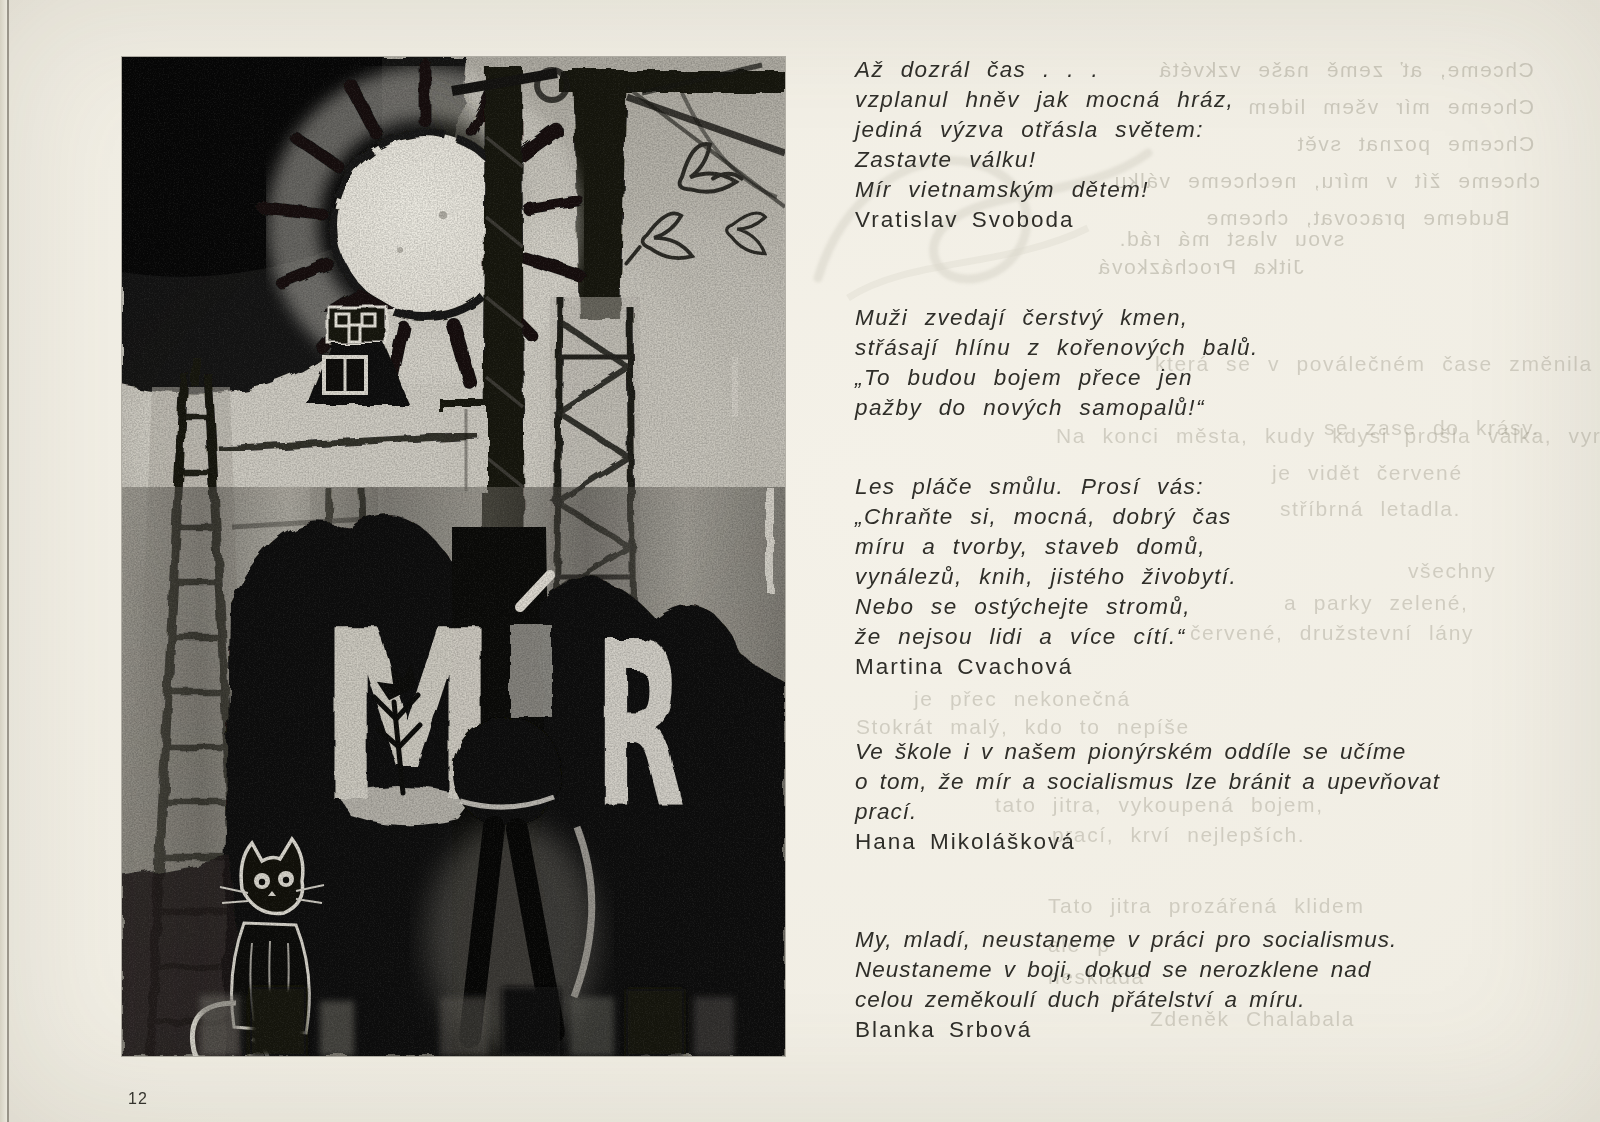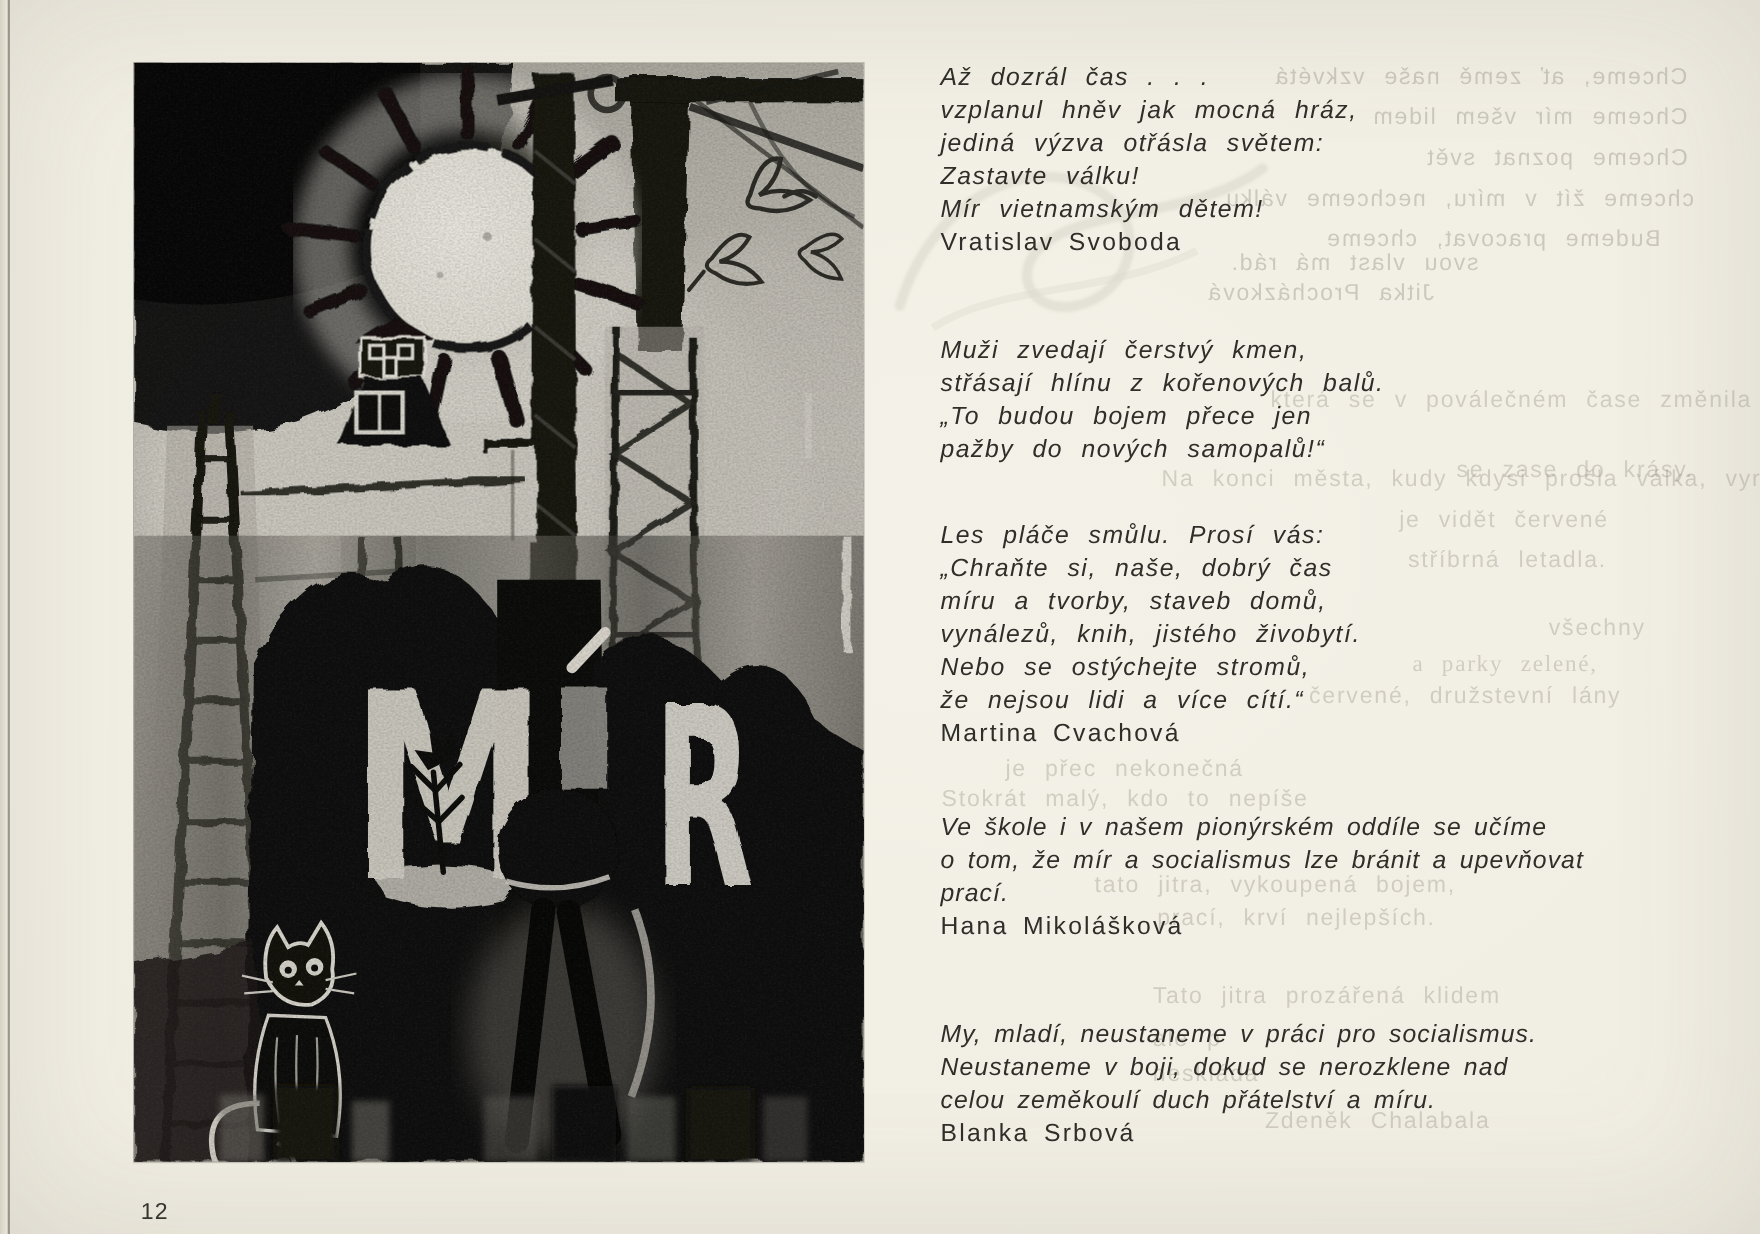--- a/index.html
+++ b/index.html
@@ -15,21 +15,21 @@
   }
   .edge-strip{position:absolute;left:0;top:0;bottom:0;width:7px;
     background:linear-gradient(90deg,#d6d2c3,#ebe8dd);}
   .edge-line{position:absolute;left:7px;top:0;bottom:0;width:2px;
     background:rgba(92,88,76,.55);}
 
   .artwork{position:absolute;left:122px;top:57px;width:663px;height:999px;margin:0;
     outline:1px solid rgba(60,58,50,.35);}
   .artwork svg{display:block;width:100%;height:100%;}
 
-  .page-number{position:absolute;left:128px;top:1090px;font-size:21px;color:#35342e;
+  .page-number{position:absolute;left:128px;top:1090px;font-size:16px;color:#35342e;
     letter-spacing:1px;}
 
   
   .block{position:absolute;font-size:22.5px;line-height:30px;color:#2f2e29;
     letter-spacing:1.4px;word-spacing:9px;}
   .block .line{white-space:nowrap;font-style:italic;}
   .block .author{text-align:left;letter-spacing:2px;word-spacing:5px;}
   #poem1{left:855px;top:55px;width:593px;}
   #poem2{left:855px;top:303px;width:593px;}
   #poem3{left:855px;top:472px;width:566px;}
@@ -42,21 +42,21 @@
     color:#837f6e;opacity:.30;letter-spacing:1.6px;word-spacing:9px;
     filter:blur(.5px);pointer-events:none;}
   .mir{transform:scaleX(-1);opacity:.34;}
   .gt0{right:66px;top:55px;}  .gt1{right:66px;top:92px;}
   .gt2{right:66px;top:129px;} .gt3{right:60px;top:166px;}
   .gt4{right:90px;top:203px;} .gt5{right:256px;top:224px;}
   .gt6{right:296px;top:252px;}
   .gm0{left:1155px;top:349px;} .gm1{left:1324px;top:384px;margin-top:29px;}
   .gm2{left:1056px;top:421px;} .gm3{left:1272px;top:458px;}
   .gm4{left:1280px;top:494px;} .gm5{left:1408px;top:556px;}
-  .gm6{left:1284px;top:588px;font-family:Liberation Serif, serif;} .gm7{left:1190px;top:618px;}
+  .gm6{left:1284px;top:588px;} .gm7{left:1190px;top:618px;}
   .gl0{left:914px;top:684px;}  .gl1{left:856px;top:712px;}
   .gl2{left:995px;top:790px;} .gl3{left:1052px;top:820px;}
   .gb0{left:1048px;top:891px;} .gb1{left:1048px;top:930px;}
   .gb2{left:1048px;top:962px;} .gb3{left:1150px;top:1004px;}
 
   .swirl{position:absolute;left:788px;top:118px;width:400px;height:200px;
     pointer-events:none;opacity:.5;}
 </style>
 </head>
 <body>
@@ -360,21 +360,21 @@
 
     <section class="block" id="poem2">
       <div class="line">Muži zvedají čerstvý kmen,</div>
       <div class="line">střásají hlínu z kořenových balů.</div>
       <div class="line">„To budou bojem přece jen</div>
       <div class="line">pažby do nových samopalů!“</div>
     </section>
 
     <section class="block" id="poem3">
       <div class="line">Les pláče smůlu. Prosí vás:</div>
-      <div class="line">„Chraňte si, naše, dobrý čas</div>
+      <div class="line">„Chraňte si, mocná, dobrý čas</div>
       <div class="line">míru a tvorby, staveb domů,</div>
       <div class="line">vynálezů, knih, jistého živobytí.</div>
       <div class="line">Nebo se ostýchejte stromů,</div>
       <div class="line">že nejsou lidi a více cítí.“</div>
       <div class="author">Martina Cvachová</div>
     </section>
 
     <section class="block" id="prose1">
       <div class="line">Ve škole i v našem pionýrském oddíle se učíme</div>
       <div class="line">o tom, že mír a socialismus lze bránit a upevňovat</div>

